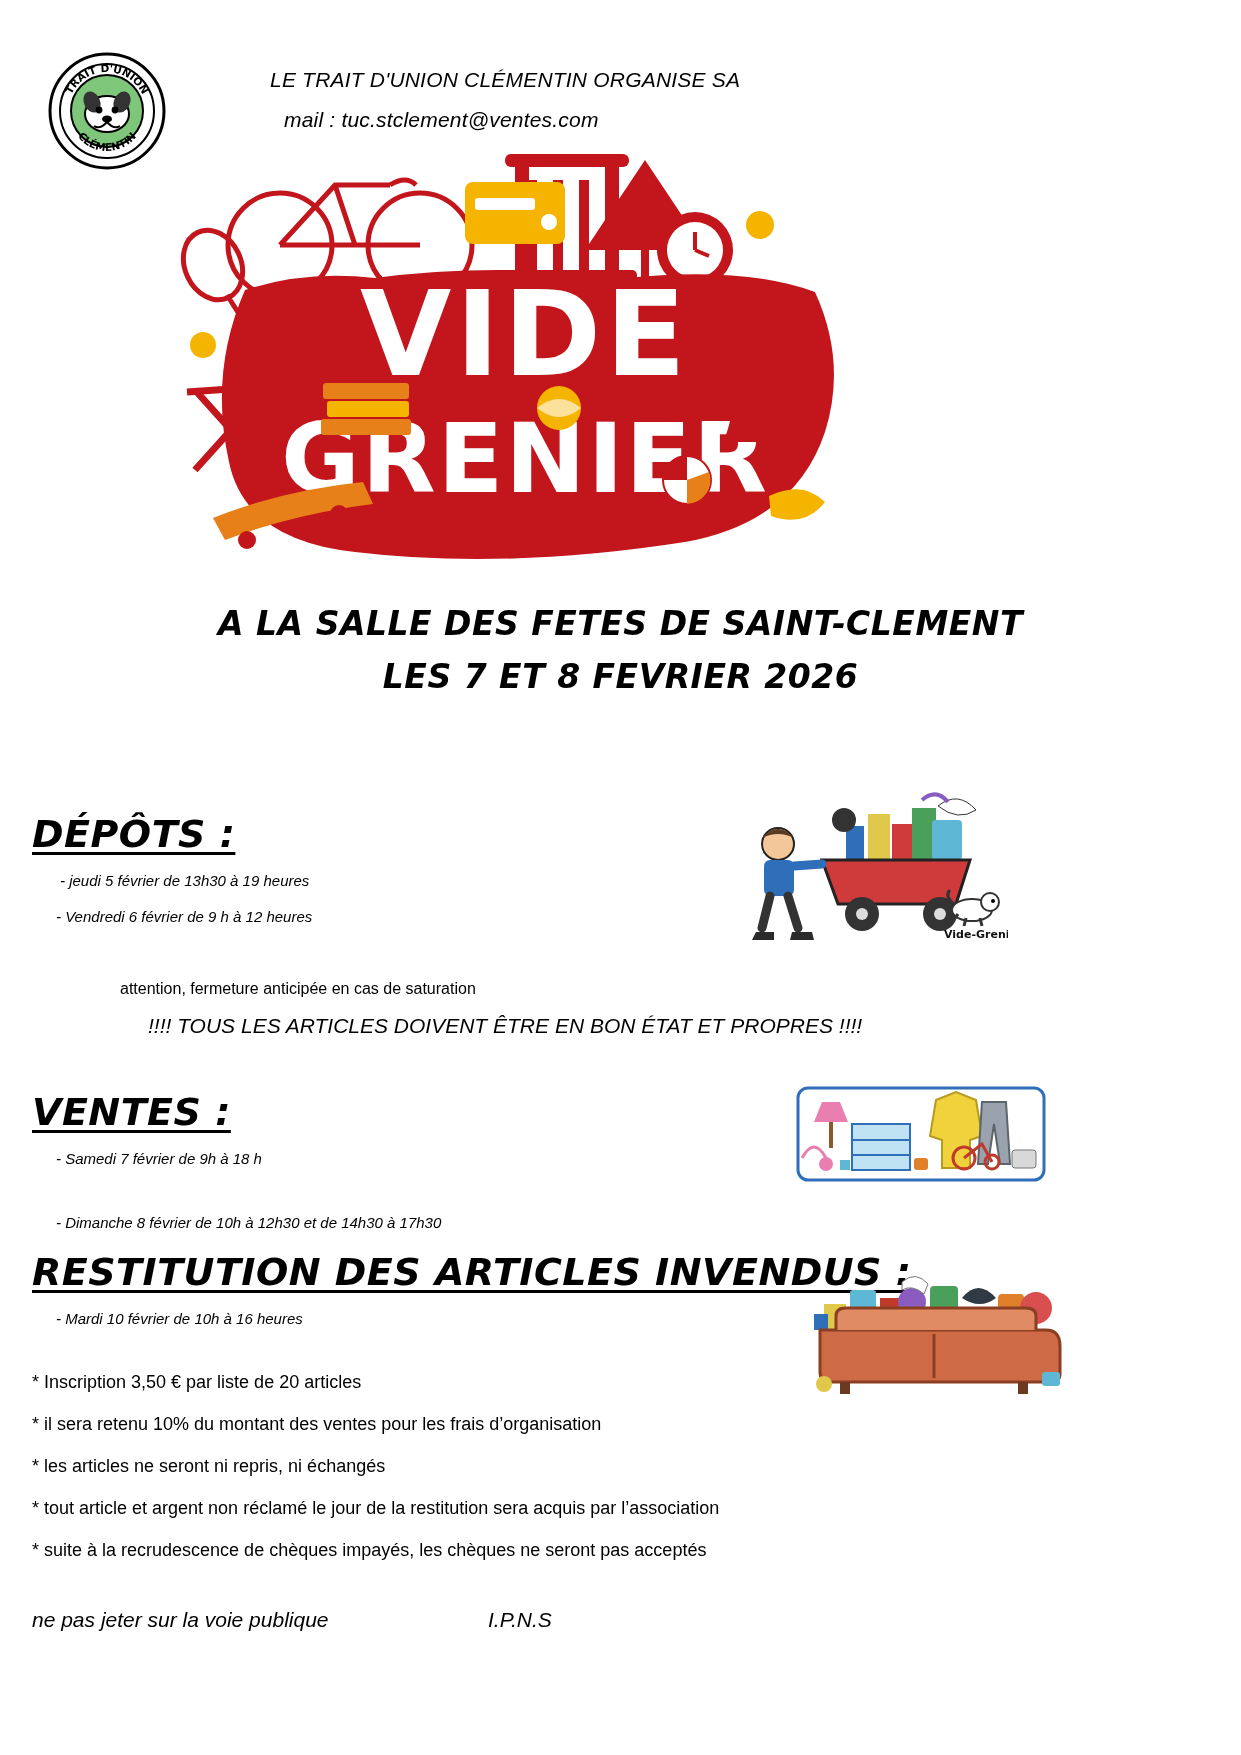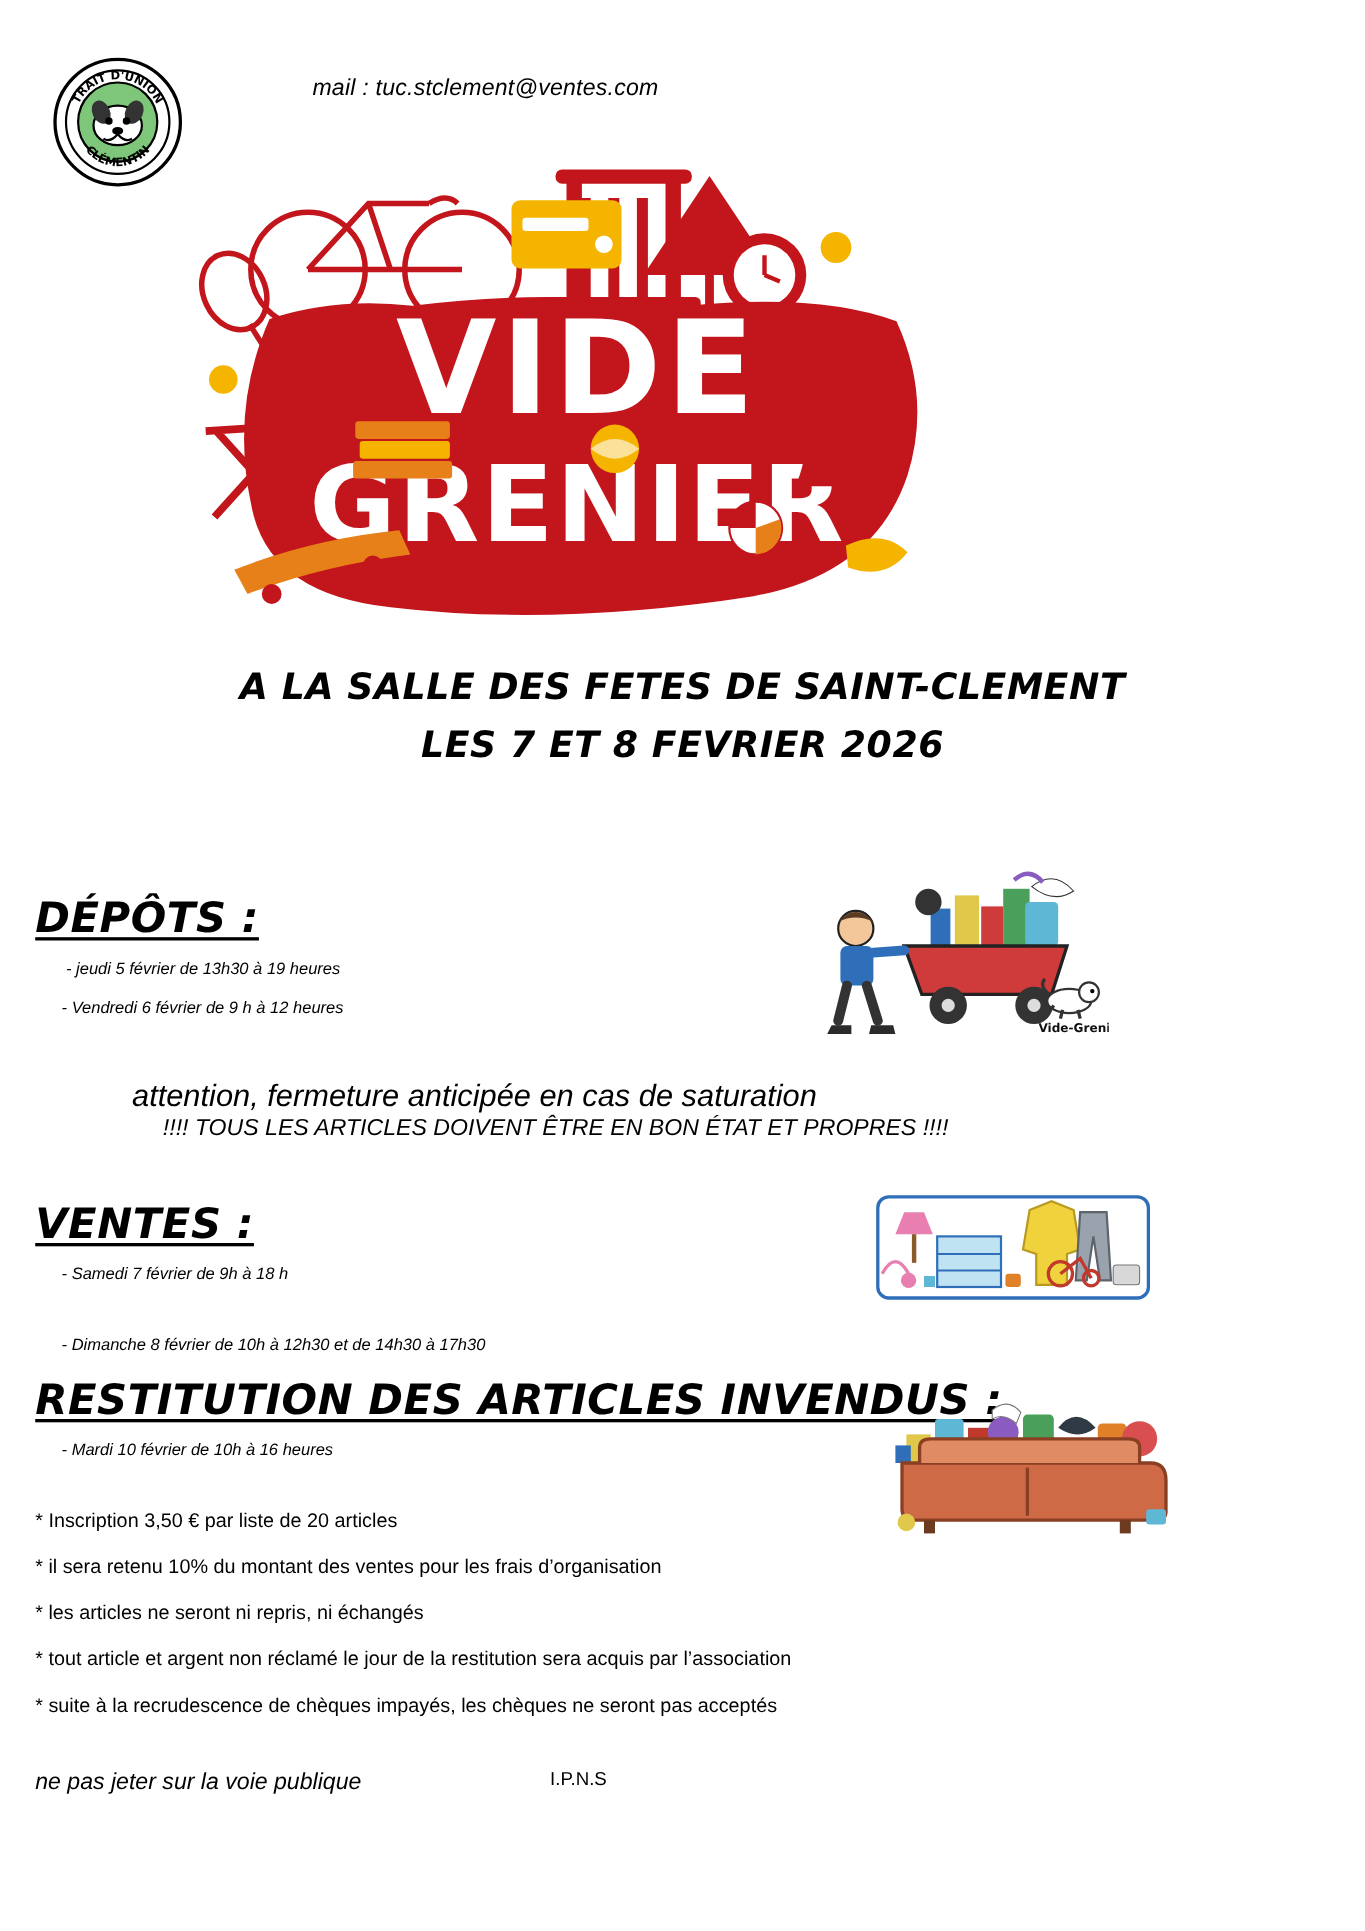--- a/index.html
+++ b/index.html
@@ -83,22 +83,21 @@
     white-space: nowrap;
   }
   .bullet-line {
     position: absolute;
     font-style: italic;
     font-size: 15px;
     white-space: nowrap;
   }
   .note-line {
     position: absolute;
-    font-style: italic;
-    font-size: 28px;
+    font-size: 16px;
     white-space: nowrap;
   }
   .warn-line {
     position: absolute;
     font-style: italic;
     font-weight: normal;
     font-size: 21px;
     white-space: nowrap;
   }
 
@@ -130,23 +129,24 @@
 
   .footer-left {
     position: absolute;
     left: 32px;
     top: 1608px;
     font-style: italic;
     font-size: 21px;
   }
   .footer-right {
     position: absolute;
-    left: 500px;
+    left: 488px;
     top: 1608px;
-    font-size: 17px;
+    font-style: italic;
+    font-size: 21px;
   }
 
   
   .clip {
     position: absolute;
   }
   .clip svg { display: block; }
   #clip-depot  { left: 726px; top: 786px;  width: 282px; height: 160px; }
   #clip-vente  { left: 796px; top: 1080px; width: 250px; height: 120px; }
   #clip-restit { left: 806px; top: 1268px; width: 260px; height: 140px; }
@@ -175,20 +175,21 @@
       <text font-family="DejaVu Sans, sans-serif" font-size="10.5" font-weight="bold" fill="#000">
         <textPath href="#arcTop" startOffset="50%" text-anchor="middle">TRAIT   D'UNION</textPath>
       </text>
       <text font-family="DejaVu Sans, sans-serif" font-size="10.5" font-weight="bold" fill="#000">
         <textPath href="#arcBot" startOffset="50%" text-anchor="middle">CLÉMENTIN</textPath>
       </text>
     </svg>
   </div>
 
   <div class="header-text">
+    <div class="line1">LE TRAIT D'UNION CLÉMENTIN ORGANISE SA</div>
     <div class="line2">mail   :  tuc.stclement@ventes.com</div>
   </div>
 </div>
 
 <div class="hero">
   <svg viewBox="0 0 700 430" width="700" height="430">
     <defs>
       <clipPath id="heroclip">
           <rect x="0" y="0" width="700" height="430"></rect>
         </clipPath>

